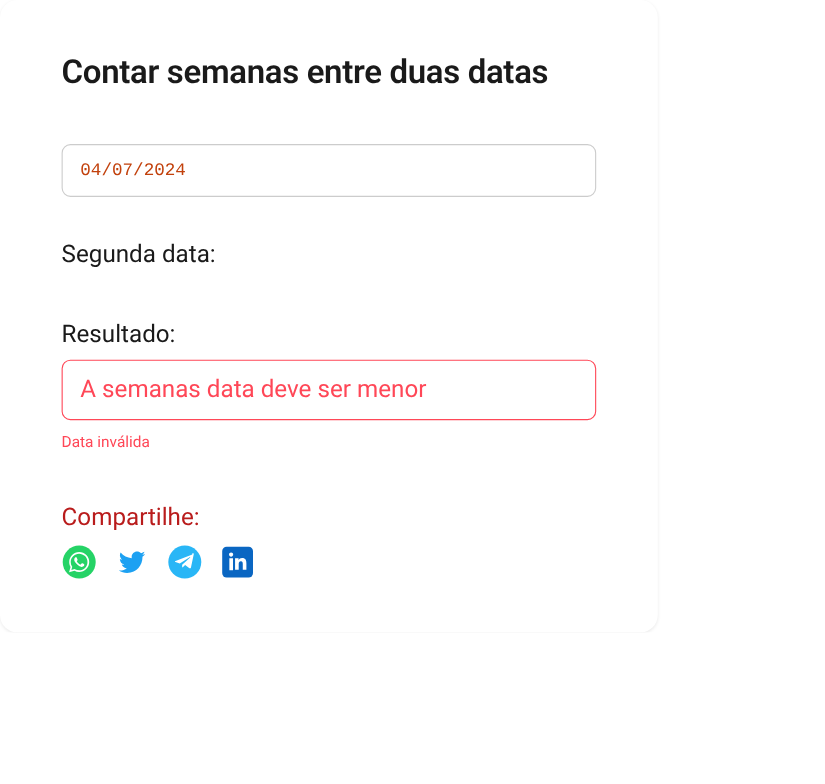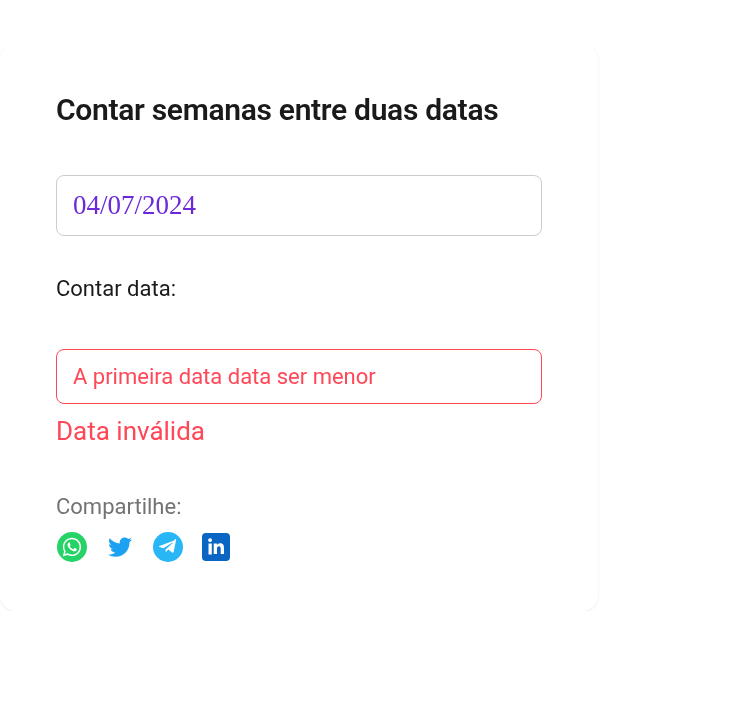--- a/index.html
+++ b/index.html
@@ -7,72 +7,71 @@
       font-family: -apple-system, BlinkMacSystemFont, "Segoe UI", Roboto, Helvetica, Arial, sans-serif;
       background: #fff;
       padding: 0;
     }
     .card {
       width: 598px;
       background: #fff;
       border-radius: 16px;
       box-shadow: 0 1px 3px rgba(0,0,0,0.08);
       padding: 48px 56px 48px 56px;
-      margin-top: 44px;
     }
     .title {
       font-size: 30px;
       font-weight: 600;
       color: #1a1a1a;
       margin-bottom: 48px;
       letter-spacing: -0.3px;
     }
     .field {
       margin-bottom: 40px;
     }
     .field-label {
       font-size: 22px;
       color: #1a1a1a;
       margin-bottom: 10px;
       display: block;
     }
     .field-input {
       width: 100%;
-      font-size: 27px;
+      font-size: 16px;
       padding: 14px 16px;
       border: 1px solid #ccc;
       border-radius: 8px;
-      color: #6d28d9;
+      color: #c2410c;
       background: #fff;
-      font-family: Liberation Serif, serif;
+      font-family: Liberation Mono, monospace;
     }
     .result-section {
       margin-top: 48px;
       margin-bottom: 40px;
     }
     .result-box {
       width: 100%;
       font-size: 22px;
       padding: 14px 16px;
       border: 1px solid #ff4757;
       border-radius: 8px;
       color: #ff4757;
       background: #fff;
     }
     .error-text {
-      font-size: 26px;
+      font-size: 14px;
       color: #ff4757;
       margin-top: 12px;
     }
     .share-section {
       margin-top: 48px;
     }
     .share-label {
       font-size: 22px;
-      color: #737373;
+      color: #b91c1c;
       margin-bottom: 12px;
     }
     .share-icons {
       display: flex;
       gap: 16px;
       align-items: center;
     }
     .share-icon {
       width: 32px;
       height: 32px;
@@ -90,25 +89,26 @@
 <body>
 
 <div class="card">
   <h1 class="title">Contar semanas entre duas datas</h1>
 
   <div class="field">
     <input type="text" class="field-input" value="04/07/2024" style="">
   </div>
 
   <div class="field">
-    <label class="field-label">Contar data:</label>
+    <label class="field-label">Segunda data:</label>
   </div>
 
   <div class="result-section">
-    <div class="result-box">A primeira data data ser menor</div>
+    <label class="field-label">Resultado:</label>
+    <div class="result-box">A semanas data deve ser menor</div>
     <div class="error-text">Data inválida</div>
   </div>
 
   <div class="share-section">
     <div class="share-label">Compartilhe:</div>
     <div class="share-icons">
       <div class="share-icon">
         <svg viewBox="0 0 32 32">
             <circle cx="16" cy="16" r="15" fill="#25D366"></circle>
             <path fill="#fff" d="M22.5 9.5c-1.7-1.7-4-2.7-6.5-2.7-5 0-9.1 4.1-9.1 9.1 0 1.6.4 3.2 1.2 4.5L6.8 25.2l4.9-1.3c1.3.7 2.8 1.1 4.3 1.1 5 0 9.1-4.1 9.1-9.1 0-2.4-.9-4.7-2.6-6.4zM16 23.5c-1.4 0-2.7-.4-3.9-1l-.3-.2-2.9.8.8-2.8-.2-.3c-.8-1.2-1.2-2.6-1.2-4.1 0-4.2 3.4-7.6 7.6-7.6 2 0 3.9.8 5.4 2.2 1.4 1.4 2.2 3.3 2.2 5.4.1 4.2-3.3 7.6-7.5 7.6zm4.2-5.7c-.2-.1-1.3-.7-1.5-.7-.2-.1-.4-.1-.5.1-.2.2-.6.7-.7.9-.1.2-.3.2-.5.1-.2-.1-1-.4-1.8-1.2-.7-.6-1.1-1.4-1.3-1.6-.1-.2 0-.3.1-.5.1-.1.2-.3.3-.4.1-.1.2-.2.2-.4.1-.2 0-.3 0-.4-.1-.1-.5-1.2-.7-1.7-.2-.4-.4-.4-.5-.4h-.4c-.2 0-.4.1-.6.3-.2.2-.8.8-.8 1.9s.8 2.2.9 2.4c.1.2 1.6 2.5 3.9 3.5.5.2 1 .4 1.3.5.6.2 1 .2 1.4.1.4-.1 1.3-.5 1.5-1.1.2-.5.2-1 .1-1.1-.1-.1-.2-.2-.4-.3z"></path>

